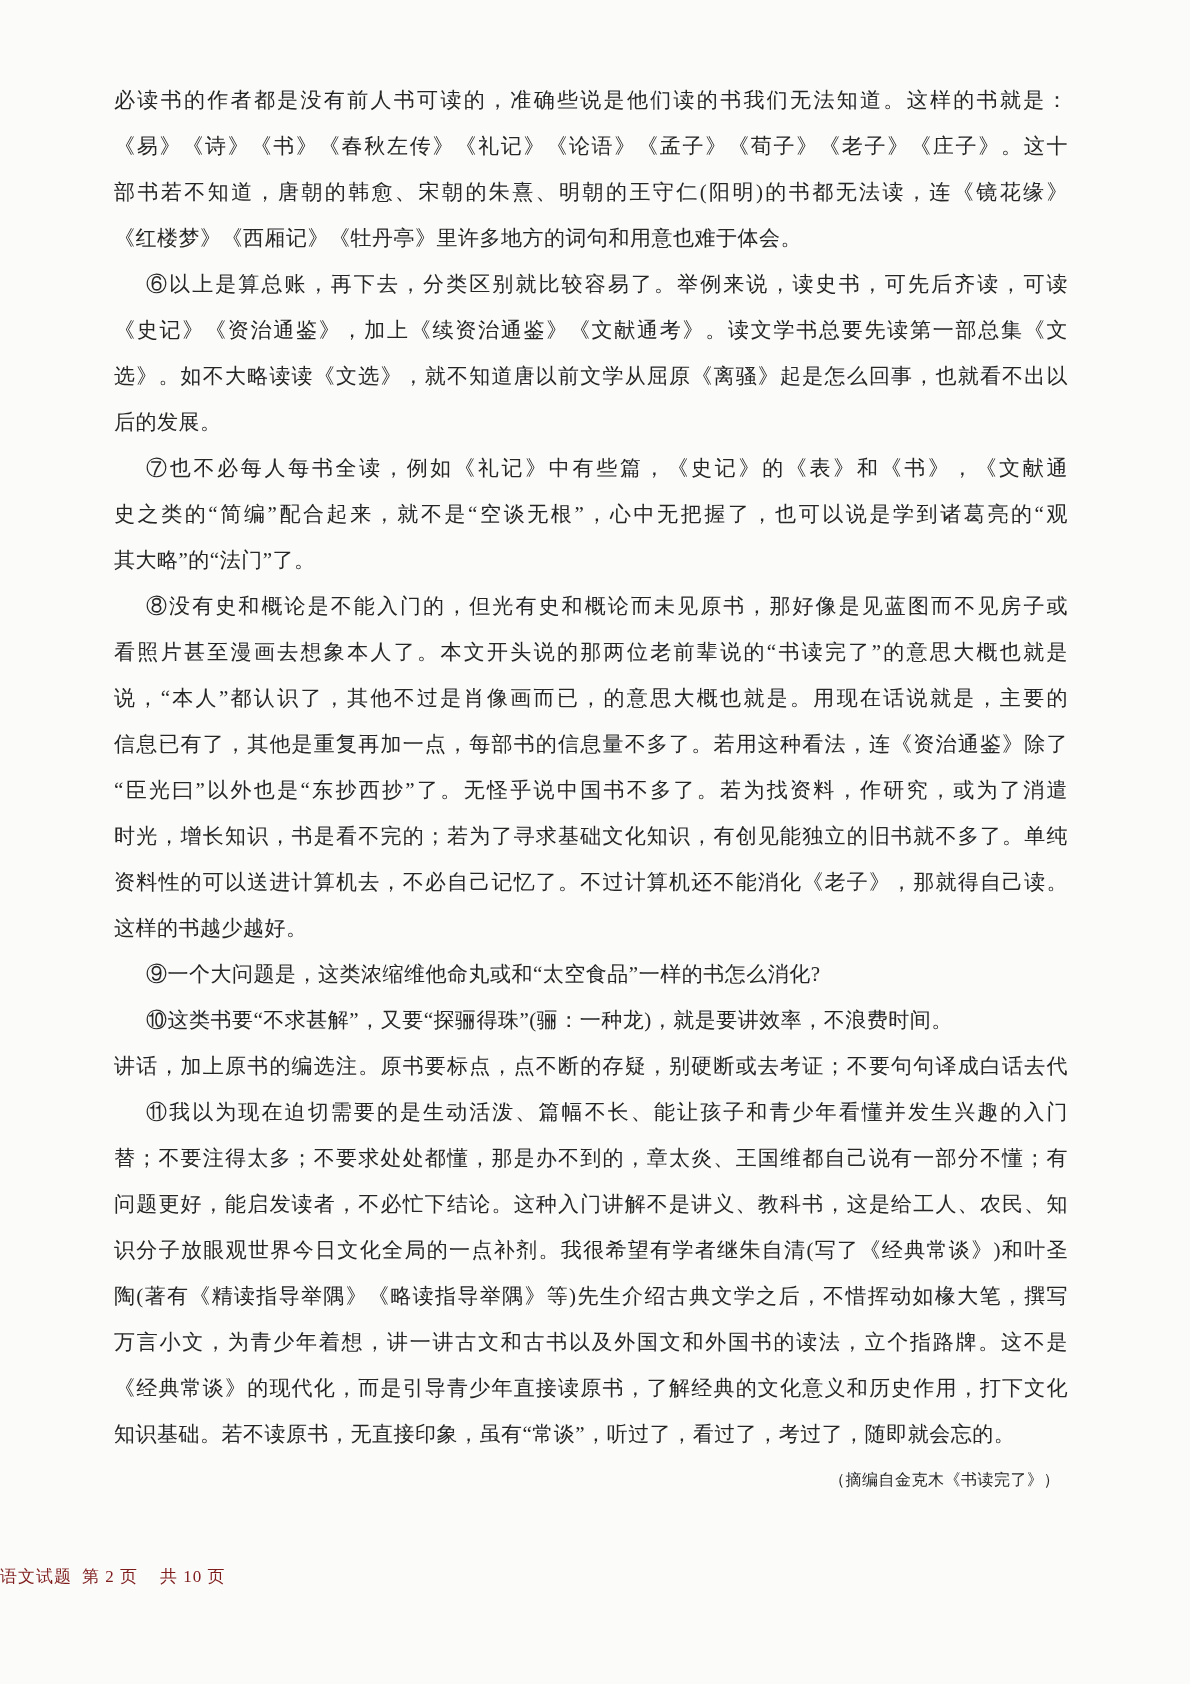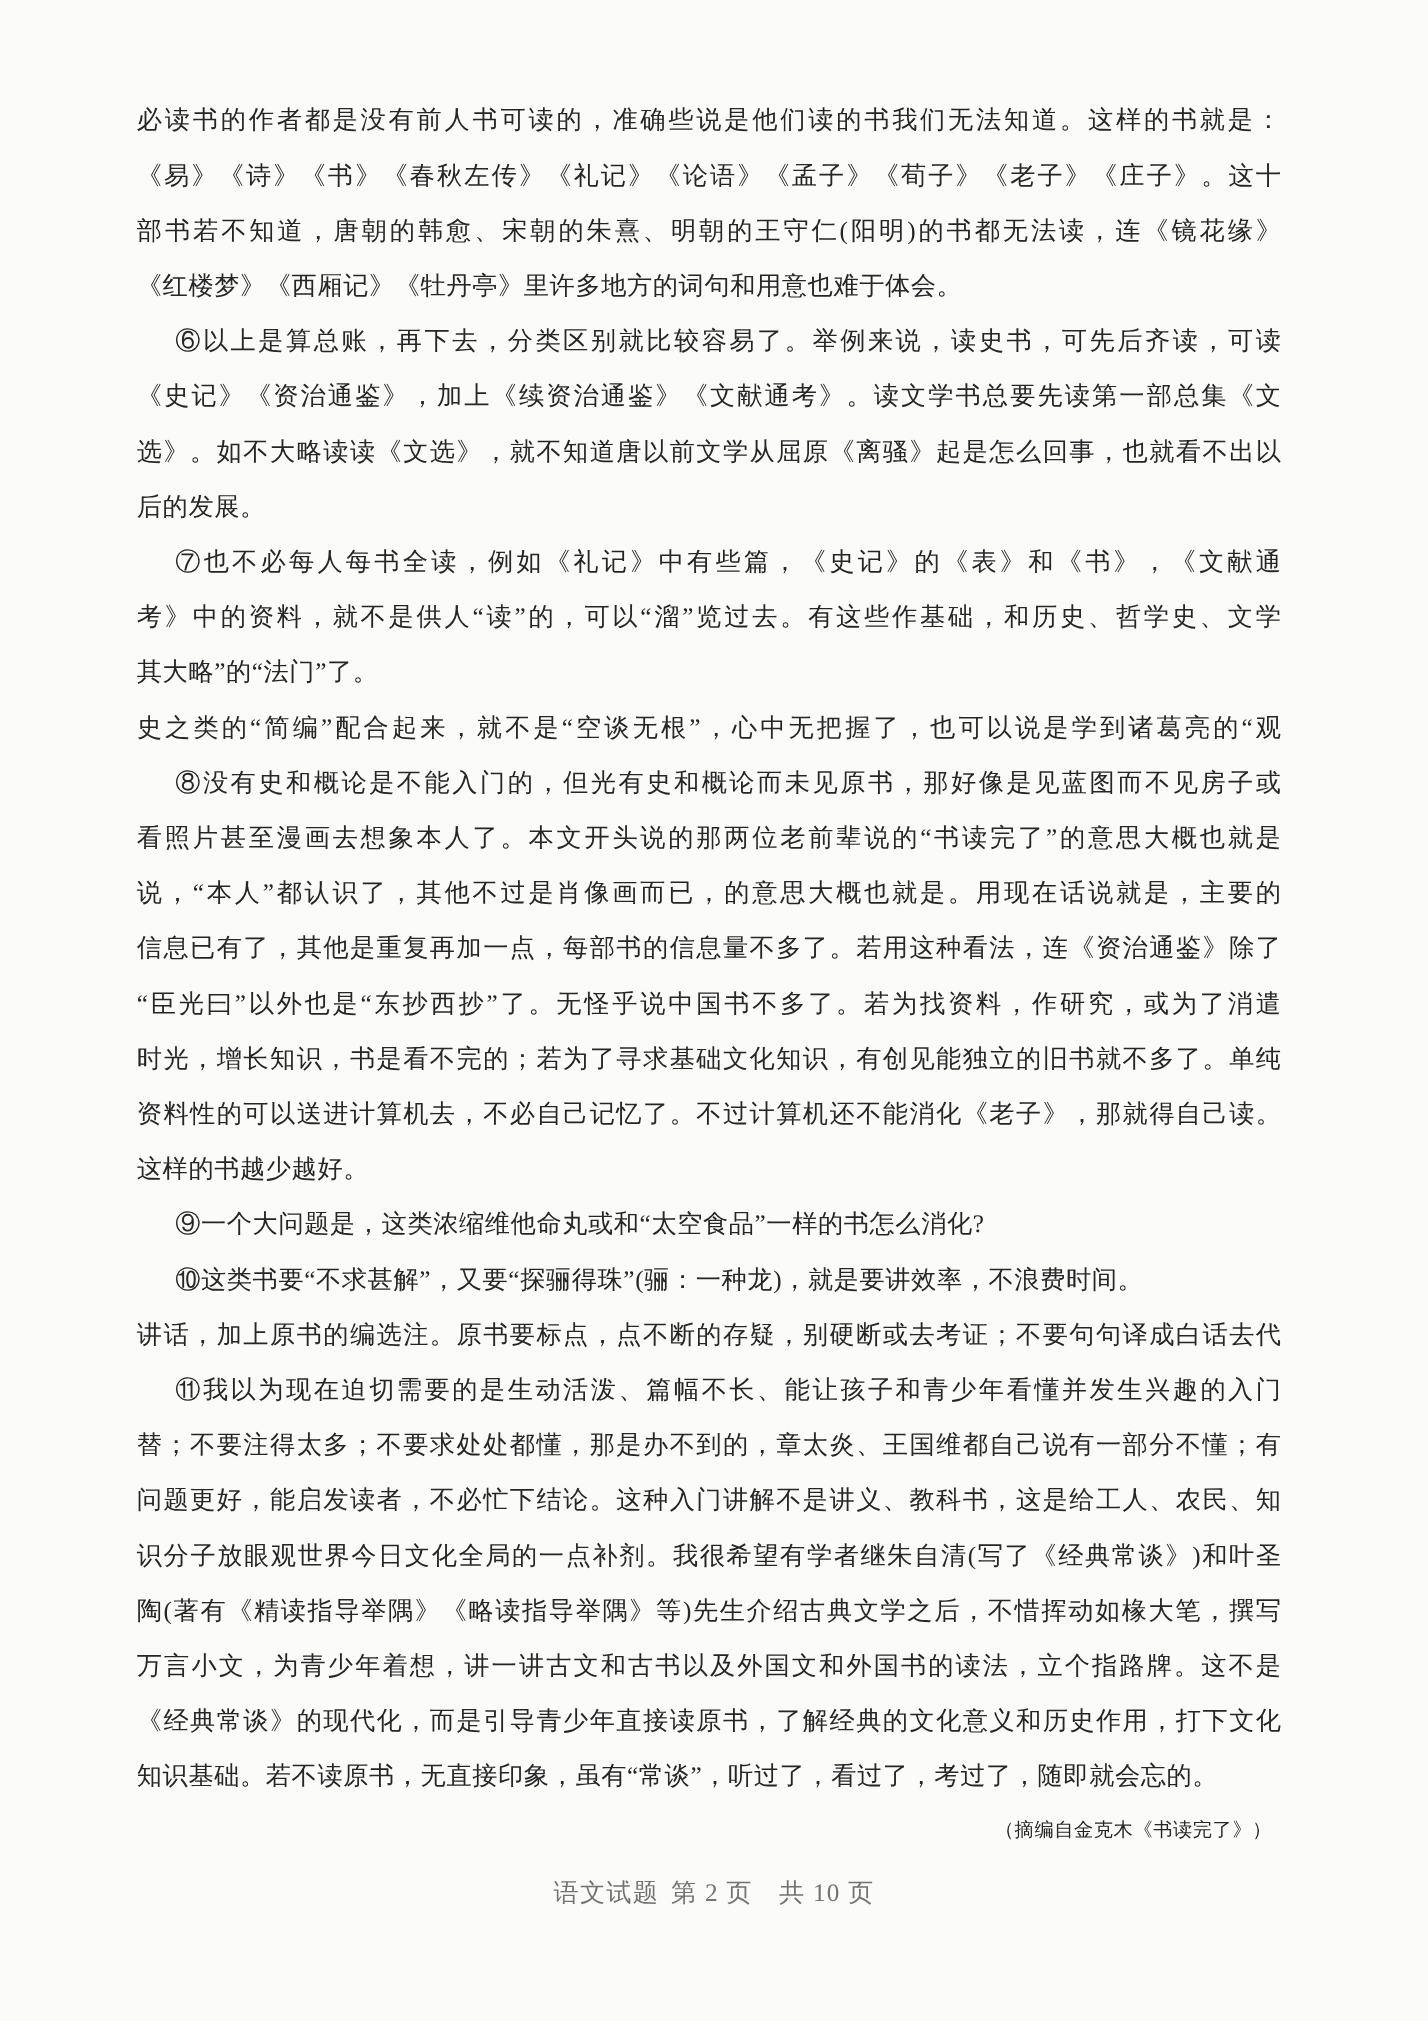--- a/index.html
+++ b/index.html
@@ -45,47 +45,46 @@
     height: 46px;
     text-align: right;
     padding-right: 8px;
     letter-spacing: 0.5px;
   }
   .footer {
     position: absolute;
     top: 1556px;
     left: 0;
     width: 100%;
-    text-align: center;
-    font-size: 21px;
+    text-align: left;
+    font-size: 17px;
     line-height: 42px;
-    color: #737373;
+    color: #7f1d1d;
     letter-spacing: 1px;
   }
   .footer .f-label { margin-right: 10px; }
   .footer .f-page  { margin-right: 22px; }
 </style>
 </head>
 <body>
 
 <div class="page">
   <div class="text-body">
     <div>
         <div class="line full">必读书的作者都是没有前人书可读的，准确些说是他们读的书我们无法知道。这样的书就是：</div>
         <div class="line full">《易》《诗》《书》《春秋左传》《礼记》《论语》《孟子》《荀子》《老子》《庄子》。这十</div>
         <div class="line full">部书若不知道，唐朝的韩愈、宋朝的朱熹、明朝的王守仁(阳明)的书都无法读，连《镜花缘》</div>
         <div class="line">《红楼梦》《西厢记》《牡丹亭》里许多地方的词句和用意也难于体会。</div>
         <div class="line full indent">⑥以上是算总账，再下去，分类区别就比较容易了。举例来说，读史书，可先后齐读，可读</div>
         <div class="line full">《史记》《资治通鉴》，加上《续资治通鉴》《文献通考》。读文学书总要先读第一部总集《文</div>
         <div class="line full">选》。如不大略读读《文选》，就不知道唐以前文学从屈原《离骚》起是怎么回事，也就看不出以</div>
         <div class="line">后的发展。</div>
         <div class="line full indent">⑦也不必每人每书全读，例如《礼记》中有些篇，《史记》的《表》和《书》，《文献通</div>
-        <div class="line full">考》中的资料，就不是供人“读”的，可以“溜”览过去。有这些作基础，和历史、哲学史、文学</div>
+        <div class="line full">史之类的“简编”配合起来，就不是“空谈无根”，心中无把握了，也可以说是学到诸葛亮的“观</div>
         <div class="line">其大略”的“法门”了。</div>
-        <div class="line full">史之类的“简编”配合起来，就不是“空谈无根”，心中无把握了，也可以说是学到诸葛亮的“观</div>
         <div class="line full indent">⑧没有史和概论是不能入门的，但光有史和概论而未见原书，那好像是见蓝图而不见房子或</div>
         <div class="line full">看照片甚至漫画去想象本人了。本文开头说的那两位老前辈说的“书读完了”的意思大概也就是</div>
         <div class="line full">说，“本人”都认识了，其他不过是肖像画而已，的意思大概也就是。用现在话说就是，主要的</div>
         <div class="line full">信息已有了，其他是重复再加一点，每部书的信息量不多了。若用这种看法，连《资治通鉴》除了</div>
         <div class="line full">“臣光曰”以外也是“东抄西抄”了。无怪乎说中国书不多了。若为找资料，作研究，或为了消遣</div>
         <div class="line full">时光，增长知识，书是看不完的；若为了寻求基础文化知识，有创见能独立的旧书就不多了。单纯</div>
         <div class="line full">资料性的可以送进计算机去，不必自己记忆了。不过计算机还不能消化《老子》，那就得自己读。</div>
         <div class="line">这样的书越少越好。</div>
         <div class="line indent">⑨一个大问题是，这类浓缩维他命丸或和“太空食品”一样的书怎么消化?</div>
         <div class="line indent">⑩这类书要“不求甚解”，又要“探骊得珠”(骊：一种龙)，就是要讲效率，不浪费时间。</div>

